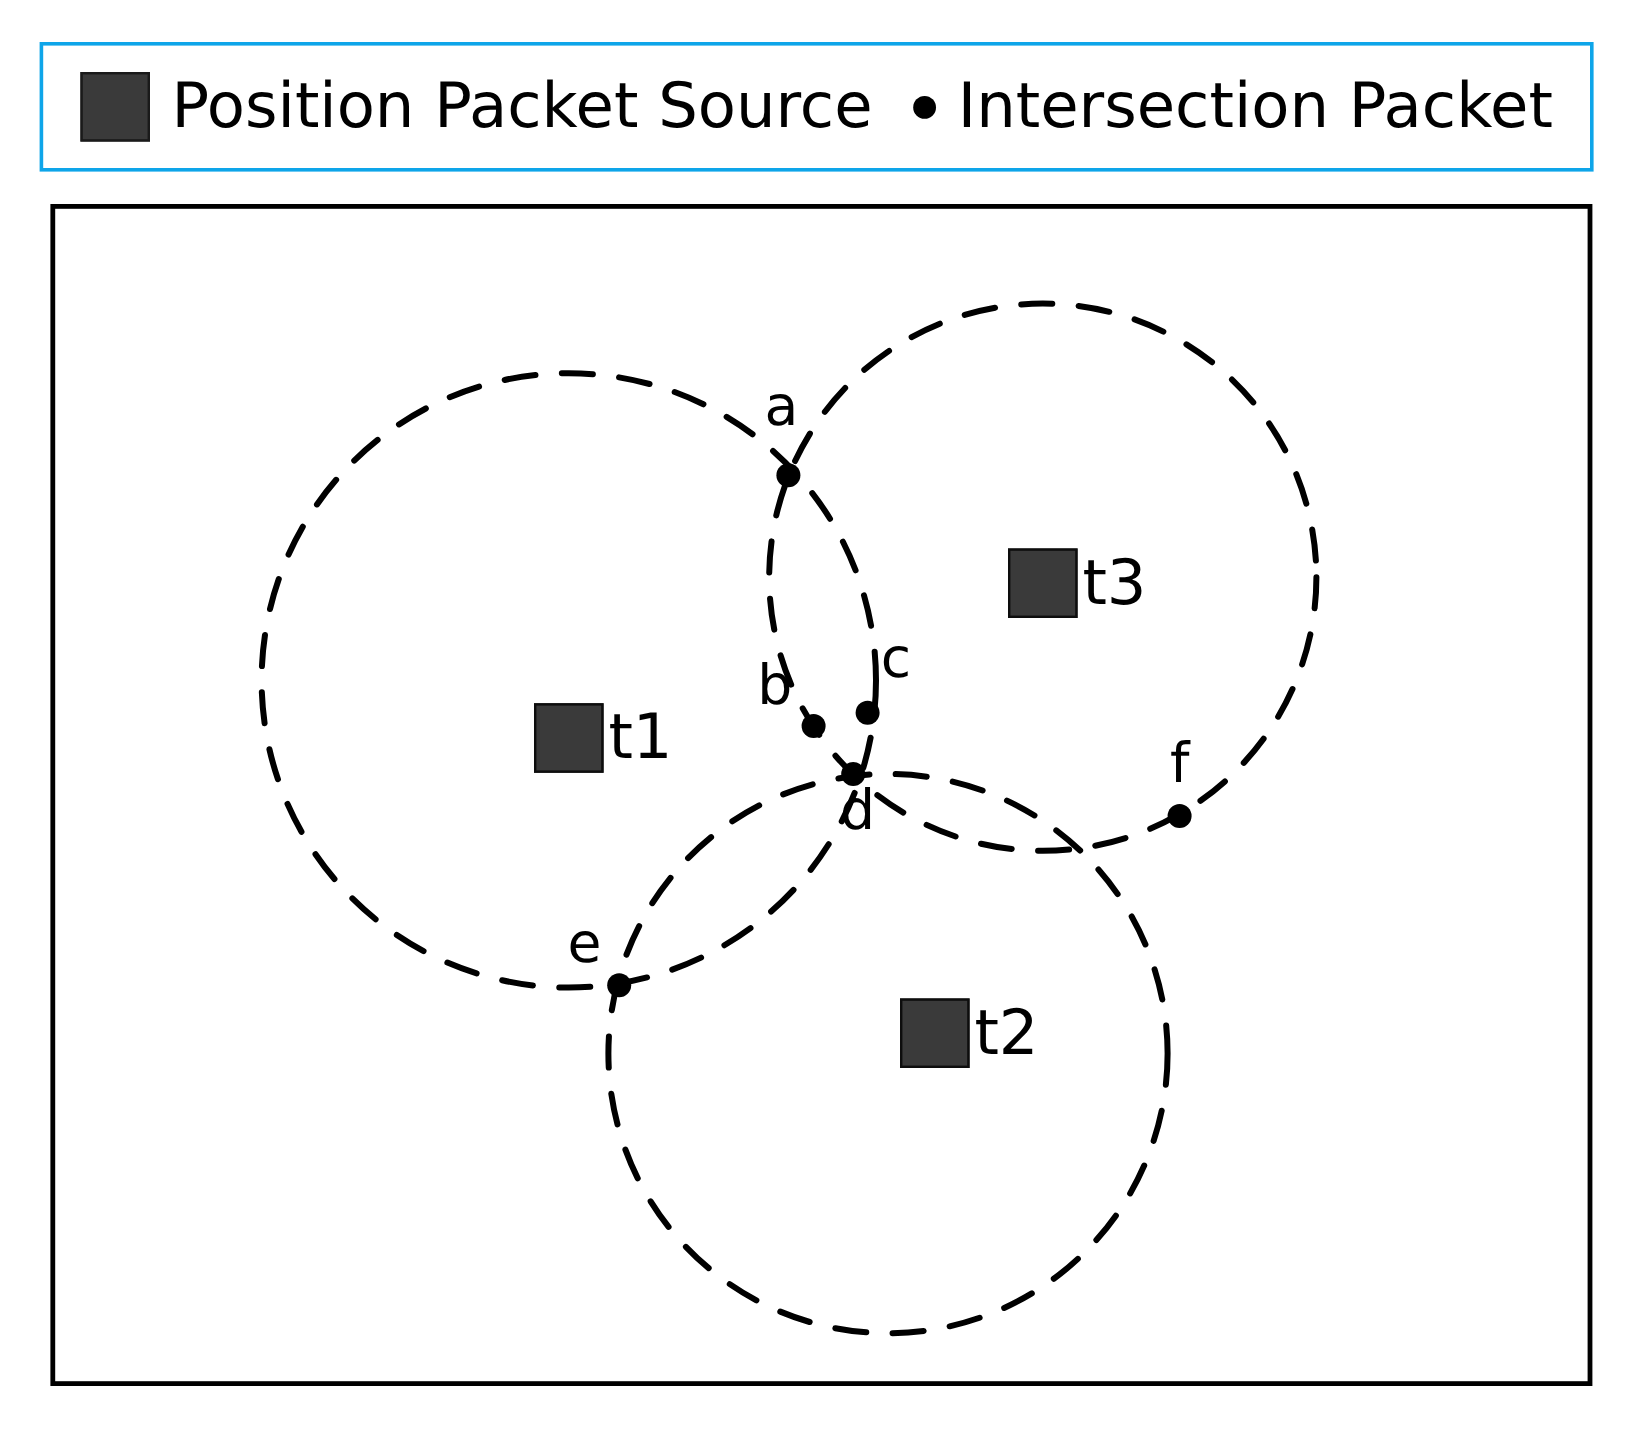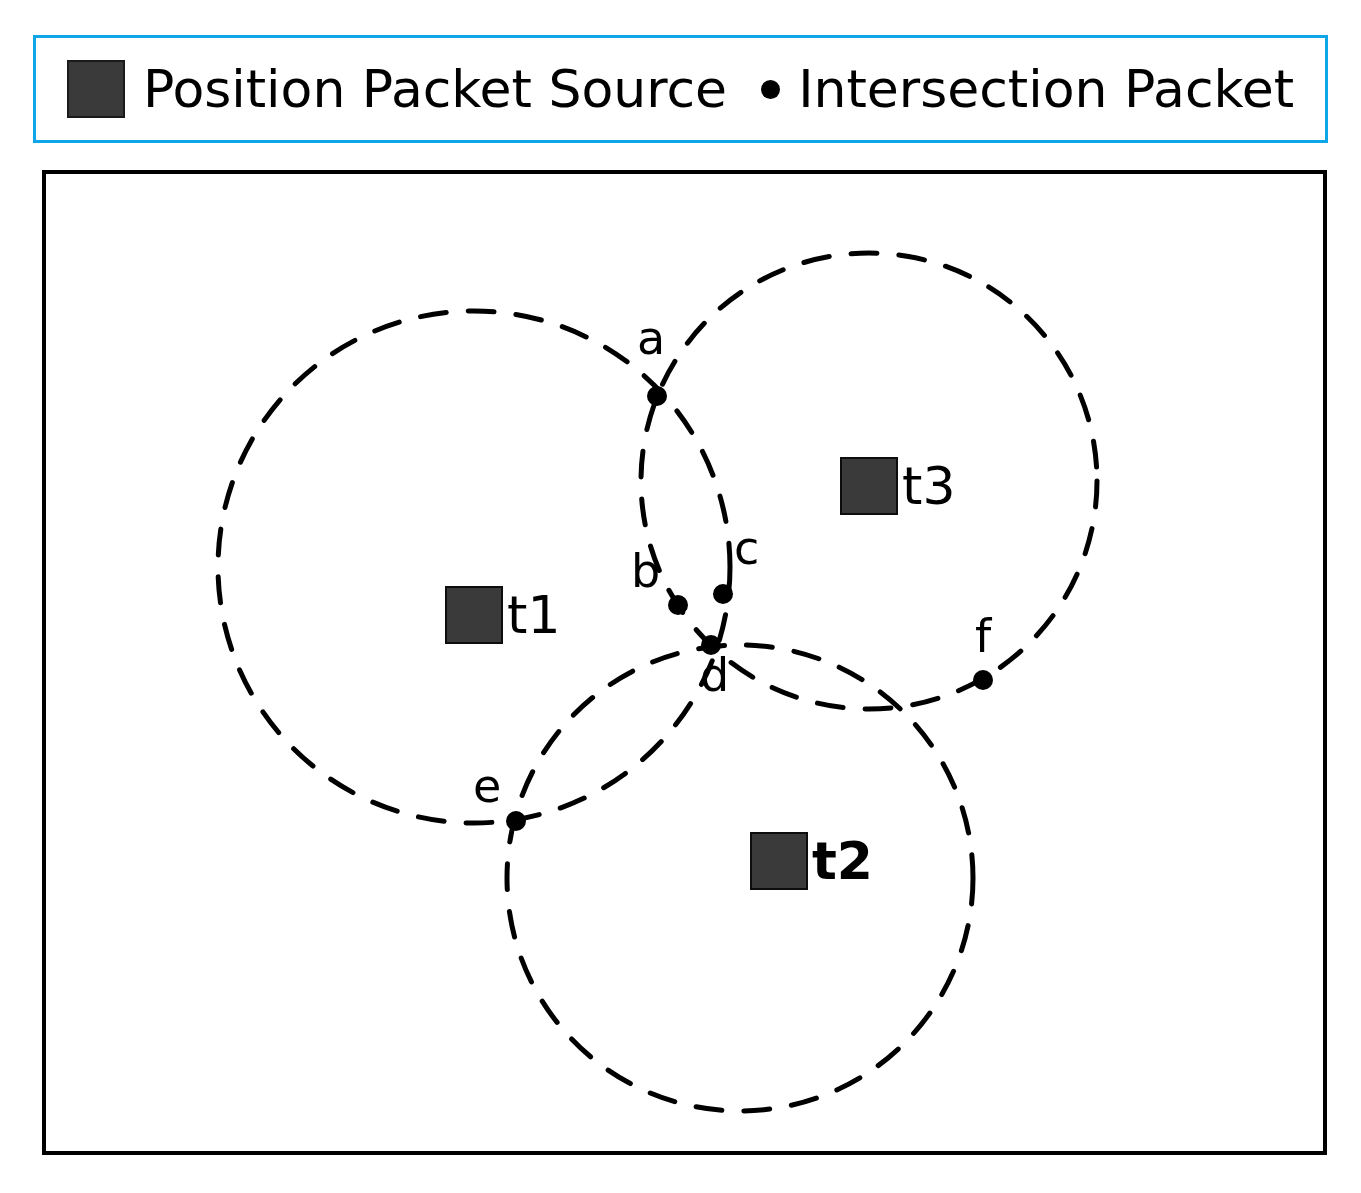--- a/index.html
+++ b/index.html
@@ -150,21 +150,21 @@
       <circle id="circle-t1" cx="474" cy="567" r="256" fill="none" stroke="#000000" stroke-width="5" stroke-dasharray="26 22" stroke-linecap="round"></circle>
       <circle id="circle-t2" cx="740" cy="878" r="233" fill="none" stroke="#000000" stroke-width="5" stroke-dasharray="26 22" stroke-linecap="round"></circle>
       <circle id="circle-t3" cx="869" cy="481" r="228" fill="none" stroke="#000000" stroke-width="5" stroke-dasharray="26 22" stroke-linecap="round"></circle>
     </svg>
 
     <div class="source-marker" style="left:399px; top:376px;margin-top:36px;">
       <span class="source-square"></span>
       <span class="source-label">t1</span>
     </div>
 
-    <div class="source-marker" style="left:704px; top:658px;font-weight:bold;">
+    <div class="source-marker" style="left:704px; top:658px;">
       <span class="source-square"></span>
       <span class="source-label">t2</span>
     </div>
 
     <div class="source-marker" style="left:794px; top:283px;">
       <span class="source-square"></span>
       <span class="source-label">t3</span>
     </div>
 
     <span class="ipoint" style="left:601px; top:212px;"></span>

